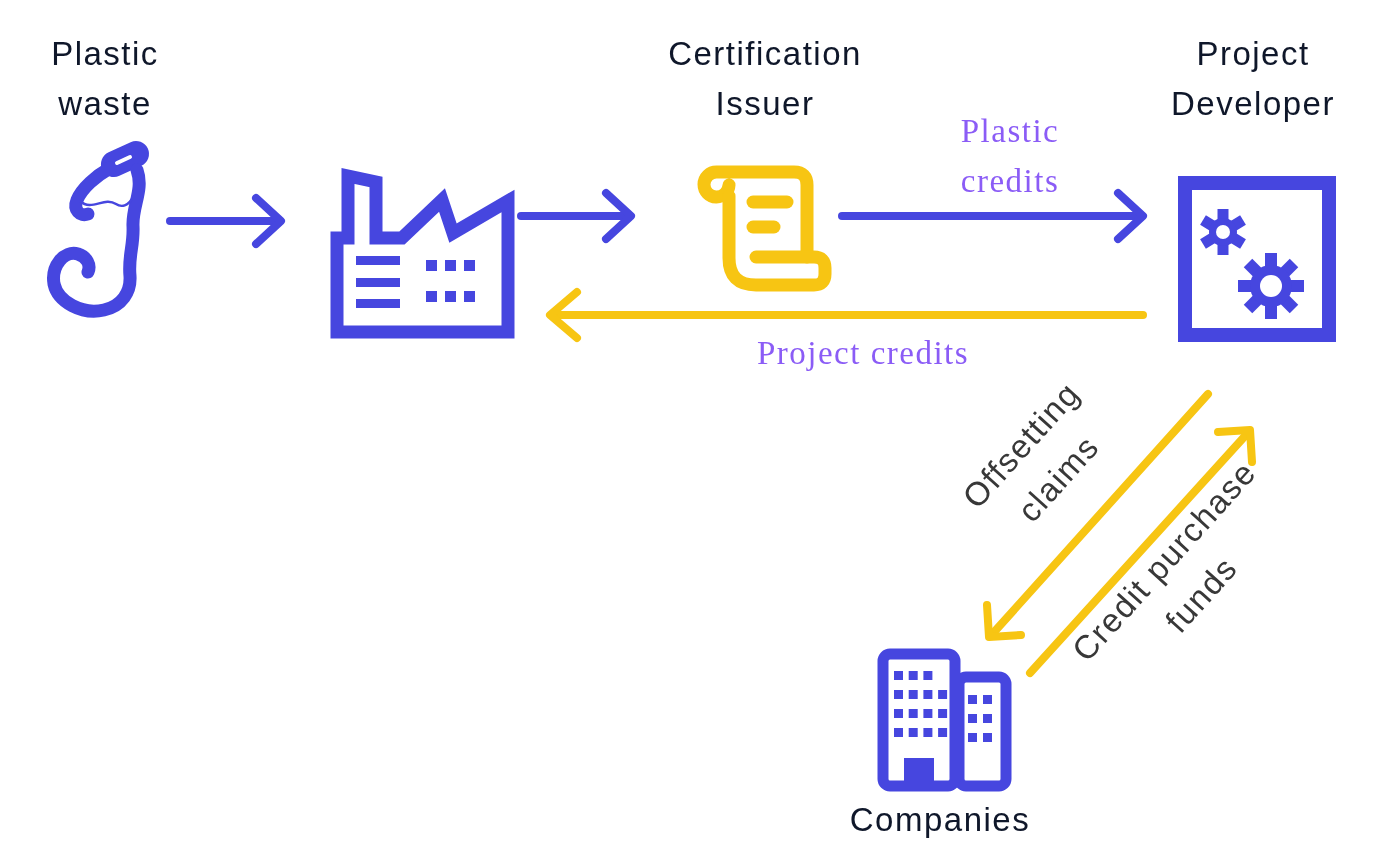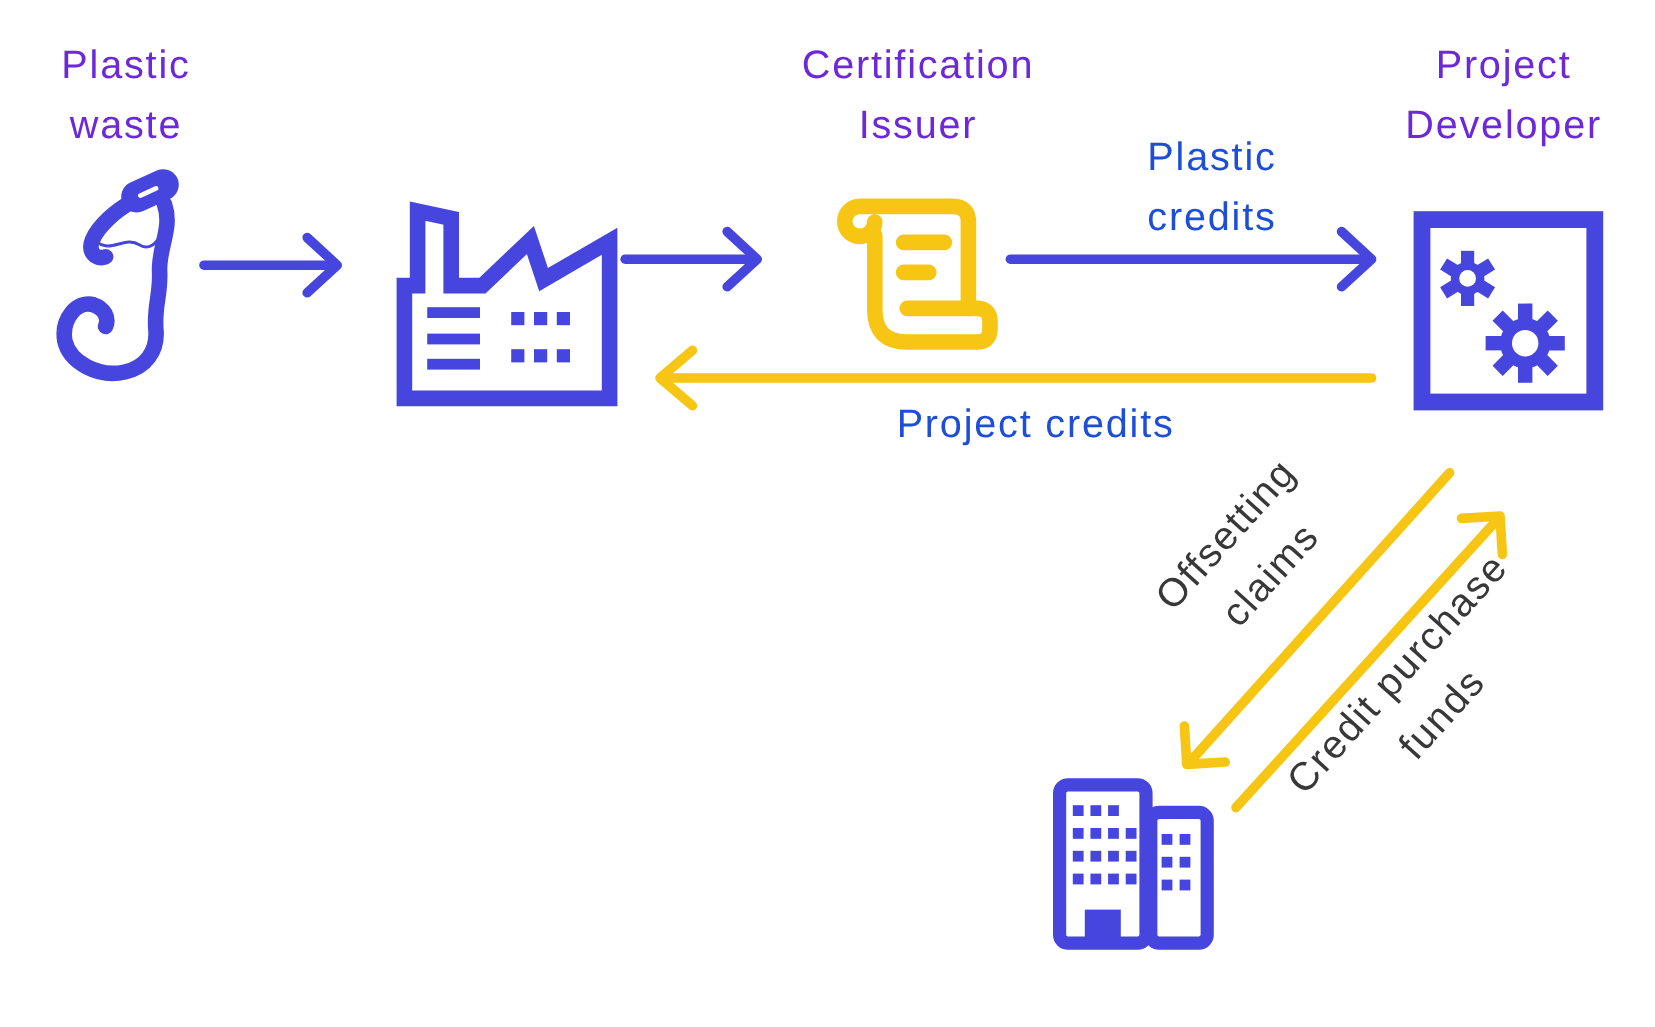--- a/index.html
+++ b/index.html
@@ -2,23 +2,23 @@
 <html><head>
 <meta charset="utf-8">
 <style>
   html,body{margin:0;padding:0;background:#ffffff;}
   #canvas{
     position:relative;width:1379px;height:856px;background:#ffffff;overflow:hidden;
     font-family:"Liberation Sans","DejaVu Sans",sans-serif;
   }
   .label{
     position:absolute;text-align:center;font-size:33px;line-height:50px;
-    letter-spacing:1.5px;color:#6d28d9;white-space:normal;
+    letter-spacing:1.5px;color:#0f172a;white-space:normal;
   }
-  .label--yellow{color:#1d4ed8;}
+  .label--yellow{color:#8b5cf6;font-family:Liberation Serif, serif;}
   .label--dark{color:#383838;transform:rotate(-48deg);}
   .icon{position:absolute;}
   svg{display:block;overflow:visible;}
   #arrow-layer{position:absolute;left:0;top:0;}
 </style>
 </head>
 <body>
 
 <div id="canvas">
 
@@ -51,20 +51,21 @@
 
     <g stroke="#F7C513" stroke-width="8" fill="none" stroke-linecap="round" stroke-linejoin="round">
       <path d="M 1030 673 L 1245 436"></path>
       <path d="M 1218 432 L 1250 430 L 1252 462"></path>
     </g>
   </svg>
 
   <div class="label" style="left:25px;top:29px;width:160px;">Plastic waste</div>
   <div class="label" style="left:1153px;top:29px;width:200px;">Project Developer</div>
   <div class="label" style="left:645px;top:29px;width:240px;">Certification Issuer</div>
+  <div class="label" style="left:820px;top:795px;width:240px;">Companies</div>
 
   <div class="label label--yellow" style="left:930px;top:106px;width:160px;">Plastic credits</div>
   <div class="label label--yellow" style="left:713px;top:328px;width:300px;white-space:nowrap;">Project credits</div>
   <div class="label label--dark" style="left:910px;top:412px;width:260px;">Offsetting claims</div>
   <div class="label label--dark" style="left:1018px;top:528px;width:330px;">Credit purchase funds</div>
 
   <div class="icon" style="left:40px;top:138px;">
     <svg width="135" height="195" viewBox="0 0 135 195">
       <g stroke="#4646DF" fill="none">
         <path d="M 74 26 L 96 16" stroke-width="26" stroke-linecap="round"></path>

